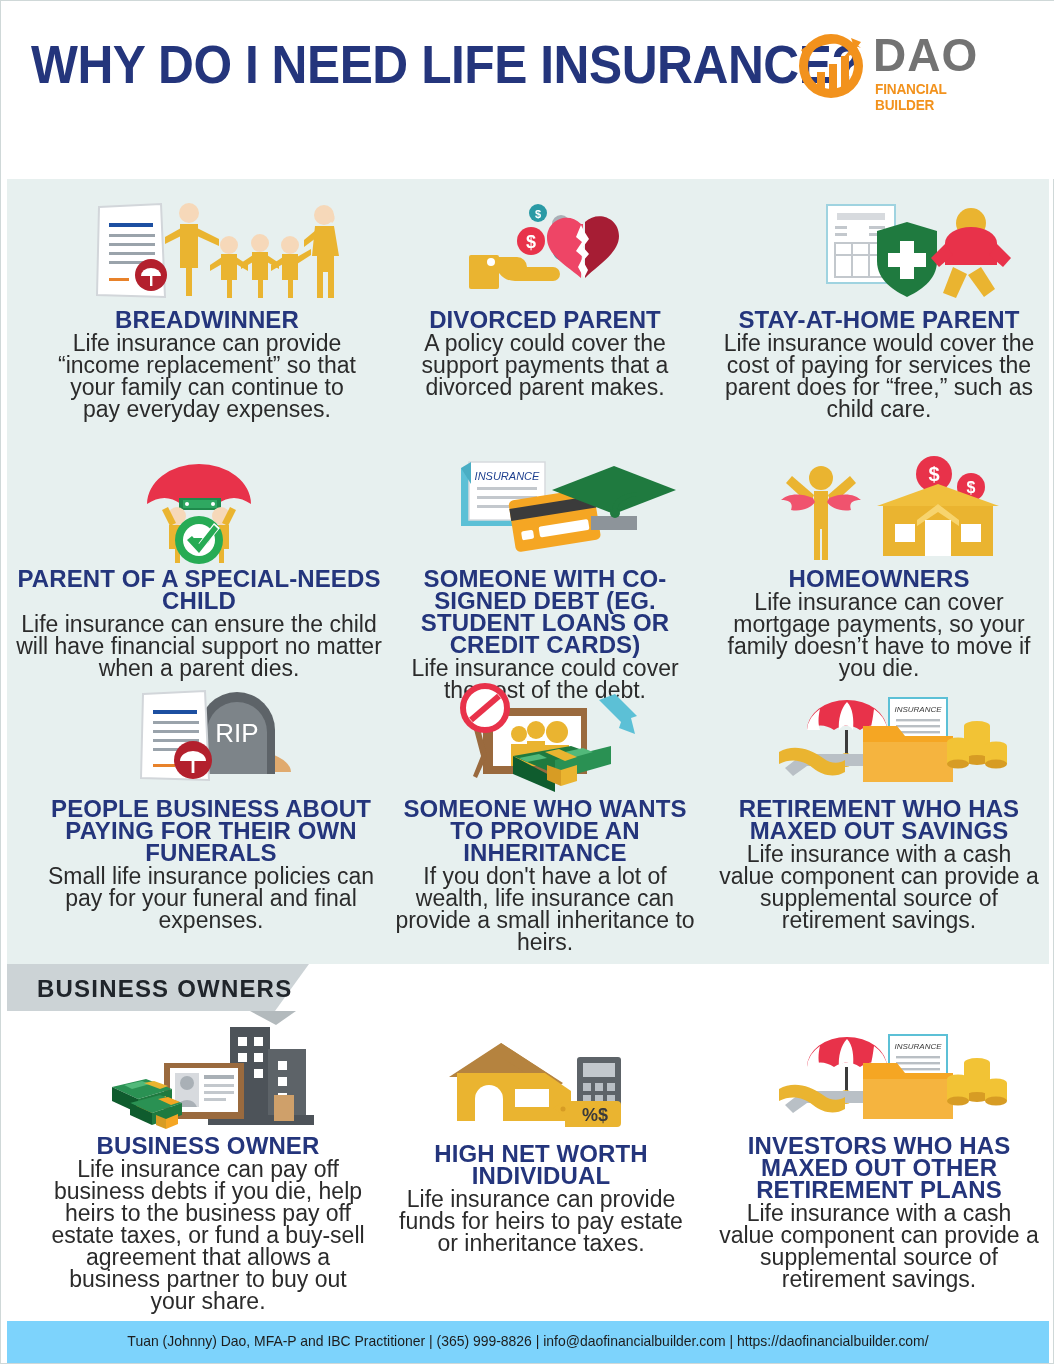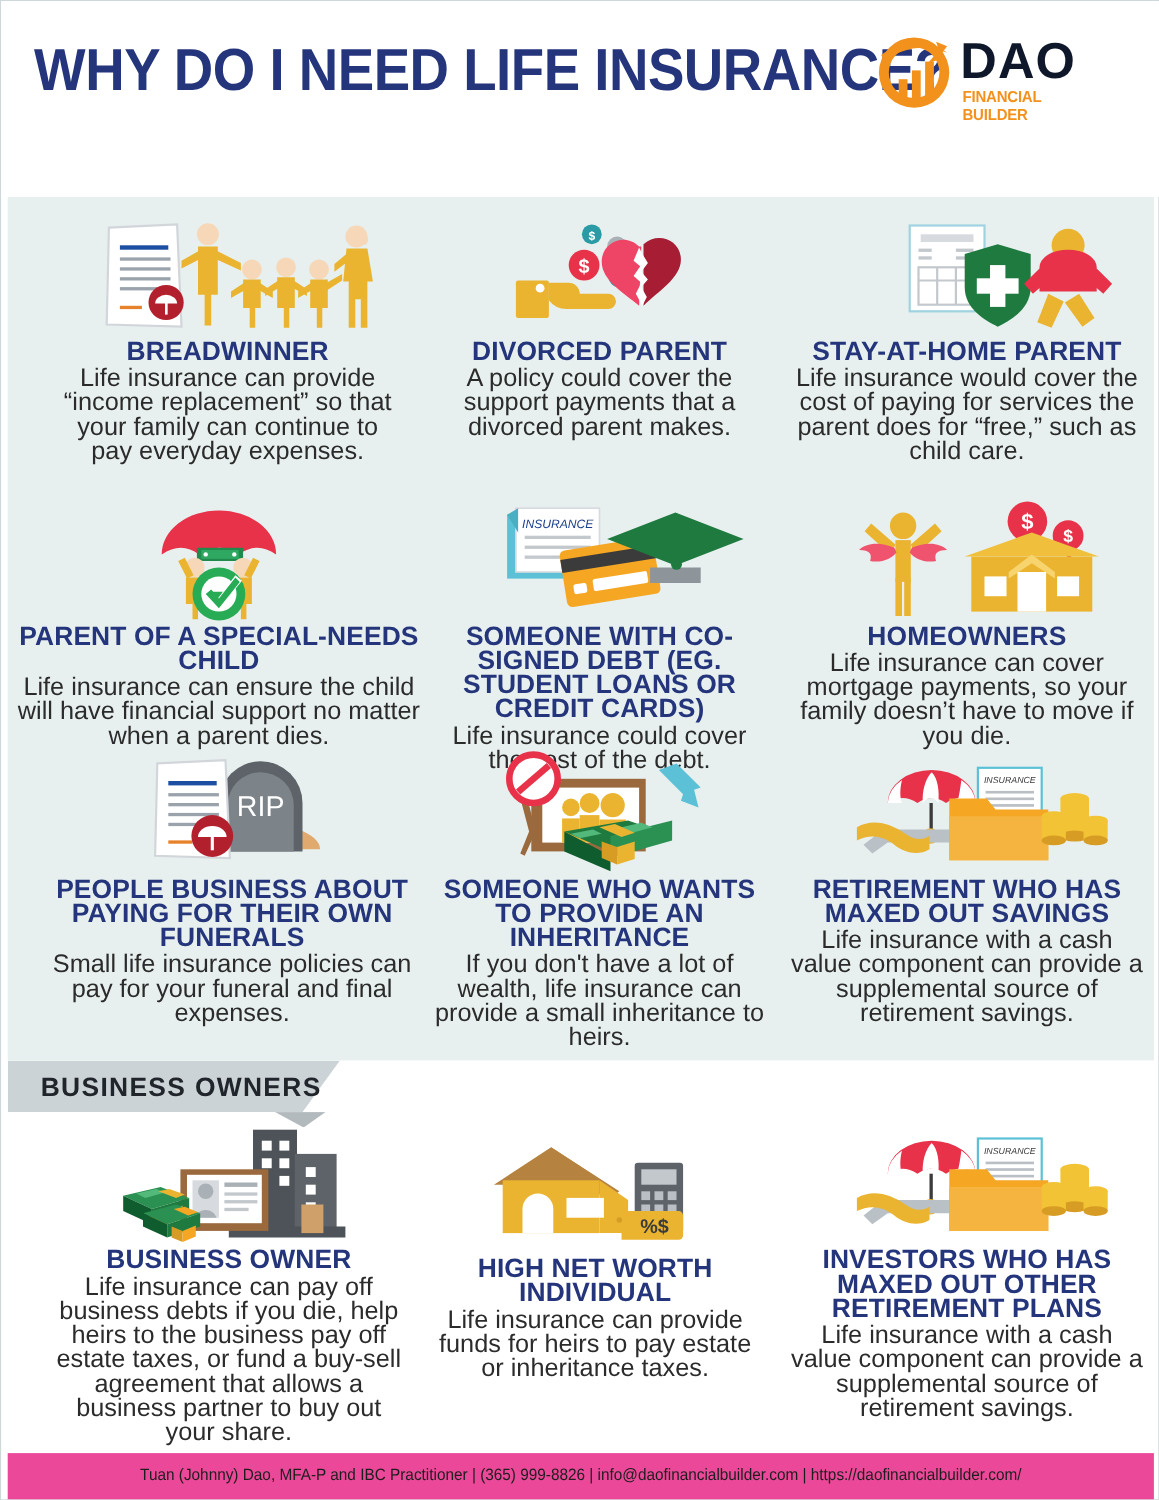--- a/index.html
+++ b/index.html
@@ -43,21 +43,21 @@
   }
   .logo {
     position: absolute;
     left: 792px; top: 27px;
     width: 215px; height: 78px;
   }
   .logo-mark { position: absolute; left: 0; top: 0; width: 76px; height: 76px; }
   .logo-text {
     position: absolute;
     left: 80px; top: 4px;
-    color: #0f172a;
+    color: #737373;
     font-size: 46px;
     font-weight: bold;
     letter-spacing: 1px;
     line-height: 46px;
   }
   .logo-sub {
     position: absolute;
     left: 82px; top: 53px;
     color: #f2921d;
     font-size: 14.5px;
@@ -121,21 +121,21 @@
     font-size: 23px;
     line-height: 22px;
     margin-top: 1px;
   }
 
   
   .footer {
     position: absolute;
     left: 6px; top: 1320px;
     width: 1042px; height: 42px;
-    background: #ec4899;
+    background: #7dd3fc;
   }
   .footer-text {
     position: absolute;
     left: 0; right: 0; top: 11px;
     text-align: center;
     font-size: 15px;
     color: #1d1d1d;
     font-family: "Liberation Sans Narrow", "Liberation Sans", sans-serif;
     transform: scaleX(0.93);
   }

